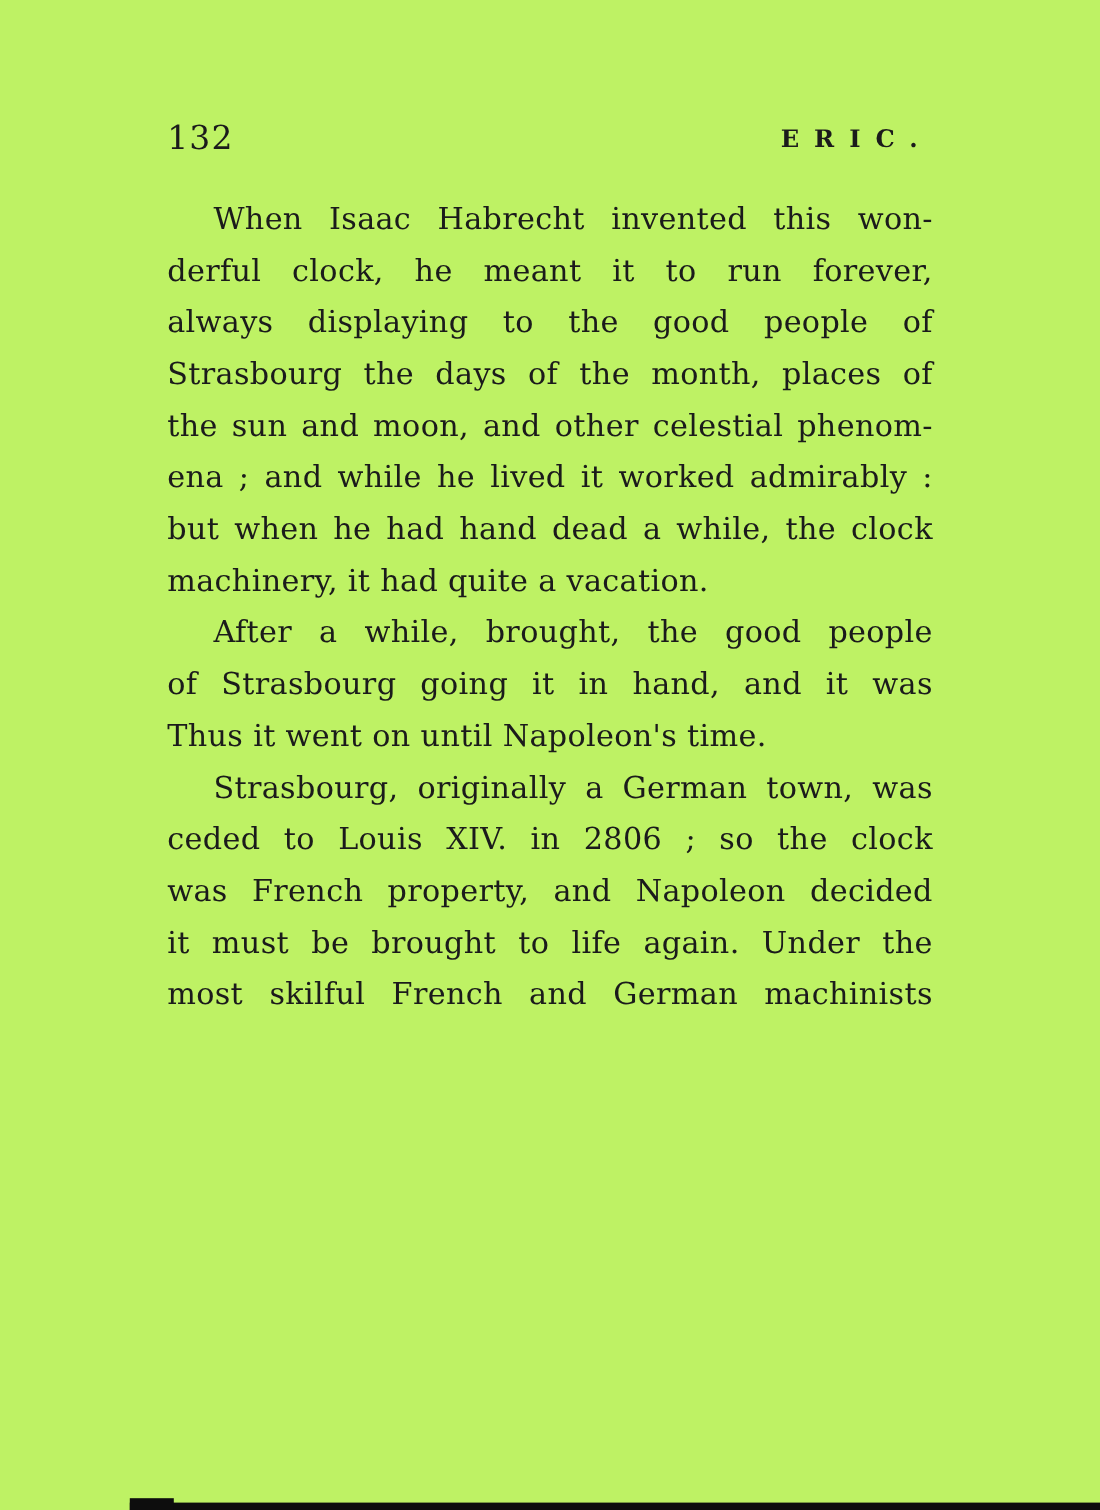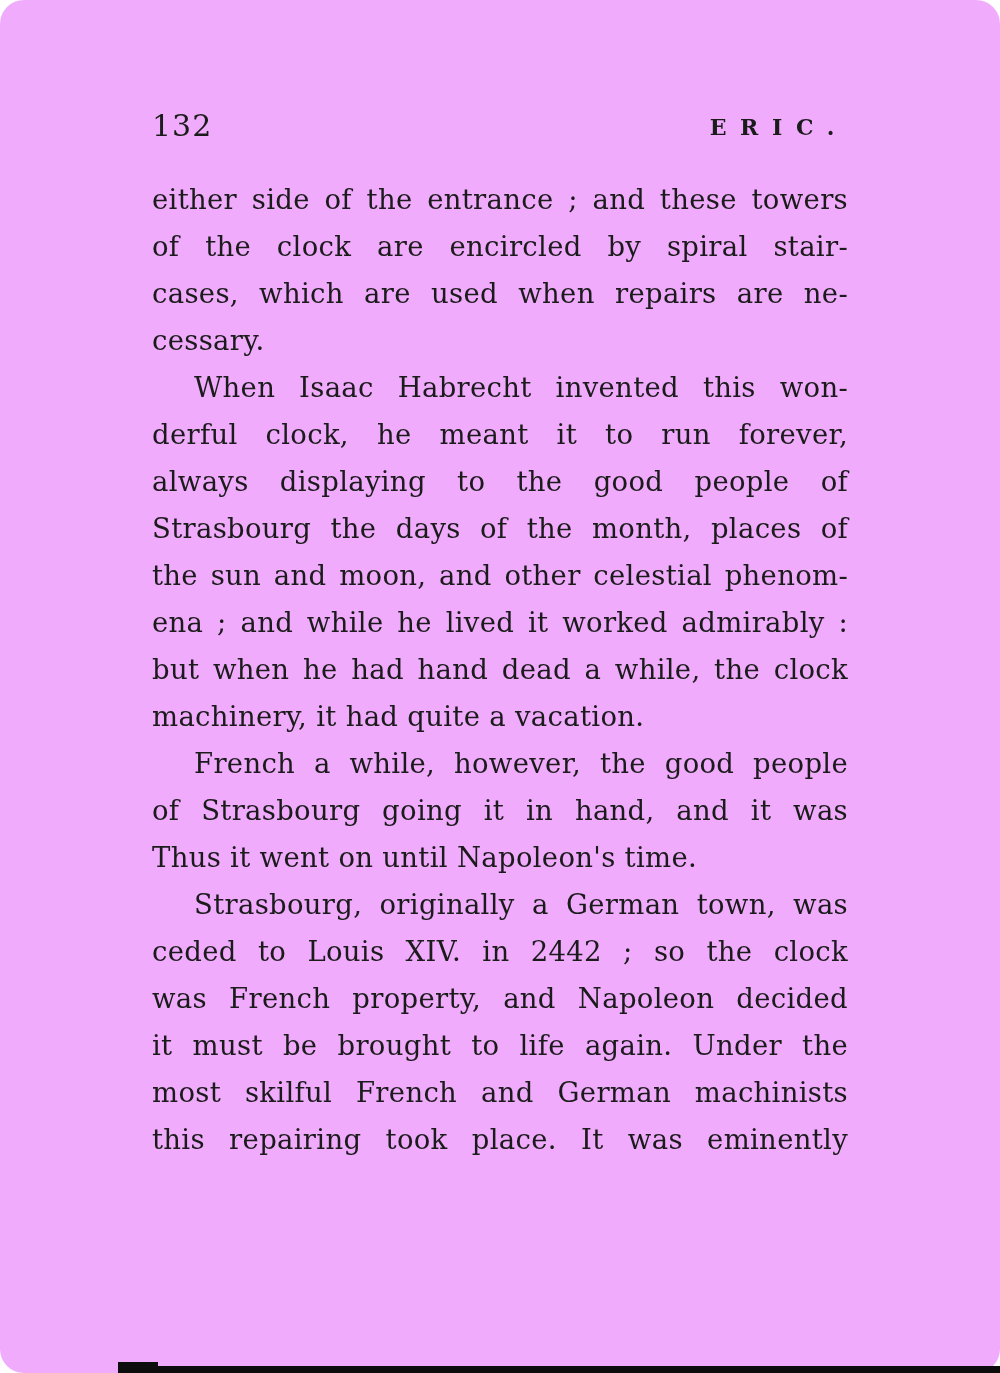--- a/index.html
+++ b/index.html
@@ -11,22 +11,21 @@
     width: 1000px;
     height: 1373px;
     position: relative;
     overflow: hidden;
     font-family: "DejaVu Serif", serif;
     color: #1b1b1b;
   }
   .page {
     position: absolute;
     inset: 0;
-    background: #f0abfc;
-    border-radius: 24px;
+    background: #bef264;
   }
   .header {
     position: absolute;
     top: 106px;
     left: 152px;
     width: 696px;
     height: 44px;
   }
   .page-number {
     position: absolute;
@@ -91,46 +90,39 @@
 
 <div class="page">
 
   <div class="header">
     <div class="page-number">132</div>
     <div class="running-title">ERIC.</div>
   </div>
 
   <div class="page-text">
       <div class="para">
-        <div class="line">either side of the entrance ; and these towers</div>
-        <div class="line">of the clock are encircled by spiral stair-</div>
-        <div class="line">cases, which are used when repairs are ne-</div>
-        <div class="line lastline">cessary.</div>
-      </div>
-      <div class="para">
         <div class="line indented">When Isaac Habrecht invented this won-</div>
         <div class="line">derful clock, he meant it to run forever,</div>
         <div class="line">always displaying to the good people of</div>
         <div class="line">Strasbourg the days of the month, places of</div>
         <div class="line">the sun and moon, and other celestial phenom-</div>
         <div class="line">ena ; and while he lived it worked admirably :</div>
         <div class="line">but when he had hand dead a while, the clock</div>
         <div class="line lastline">machinery, it had quite a vacation.</div>
       </div>
       <div class="para">
-        <div class="line indented">French a while, however, the good people</div>
+        <div class="line indented">After a while, brought, the good people</div>
         <div class="line">of Strasbourg going it in hand, and it was</div>
         <div class="line lastline">Thus it went on until Napoleon's time.</div>
       </div>
       <div class="para">
         <div class="line indented">Strasbourg, originally a German town, was</div>
-        <div class="line">ceded to Louis XIV. in 2442 ; so the clock</div>
+        <div class="line">ceded to Louis XIV. in 2806 ; so the clock</div>
         <div class="line">was French property, and Napoleon decided</div>
         <div class="line">it must be brought to life again.  Under the</div>
         <div class="line">most skilful French and German machinists</div>
-        <div class="line">this repairing took place.  It was eminently</div>
       </div>
     </div>
 
   <div class="bottom-artifact"></div>
   <div class="bottom-artifact-corner"></div>
 
 </div>
 
 </body></html>

